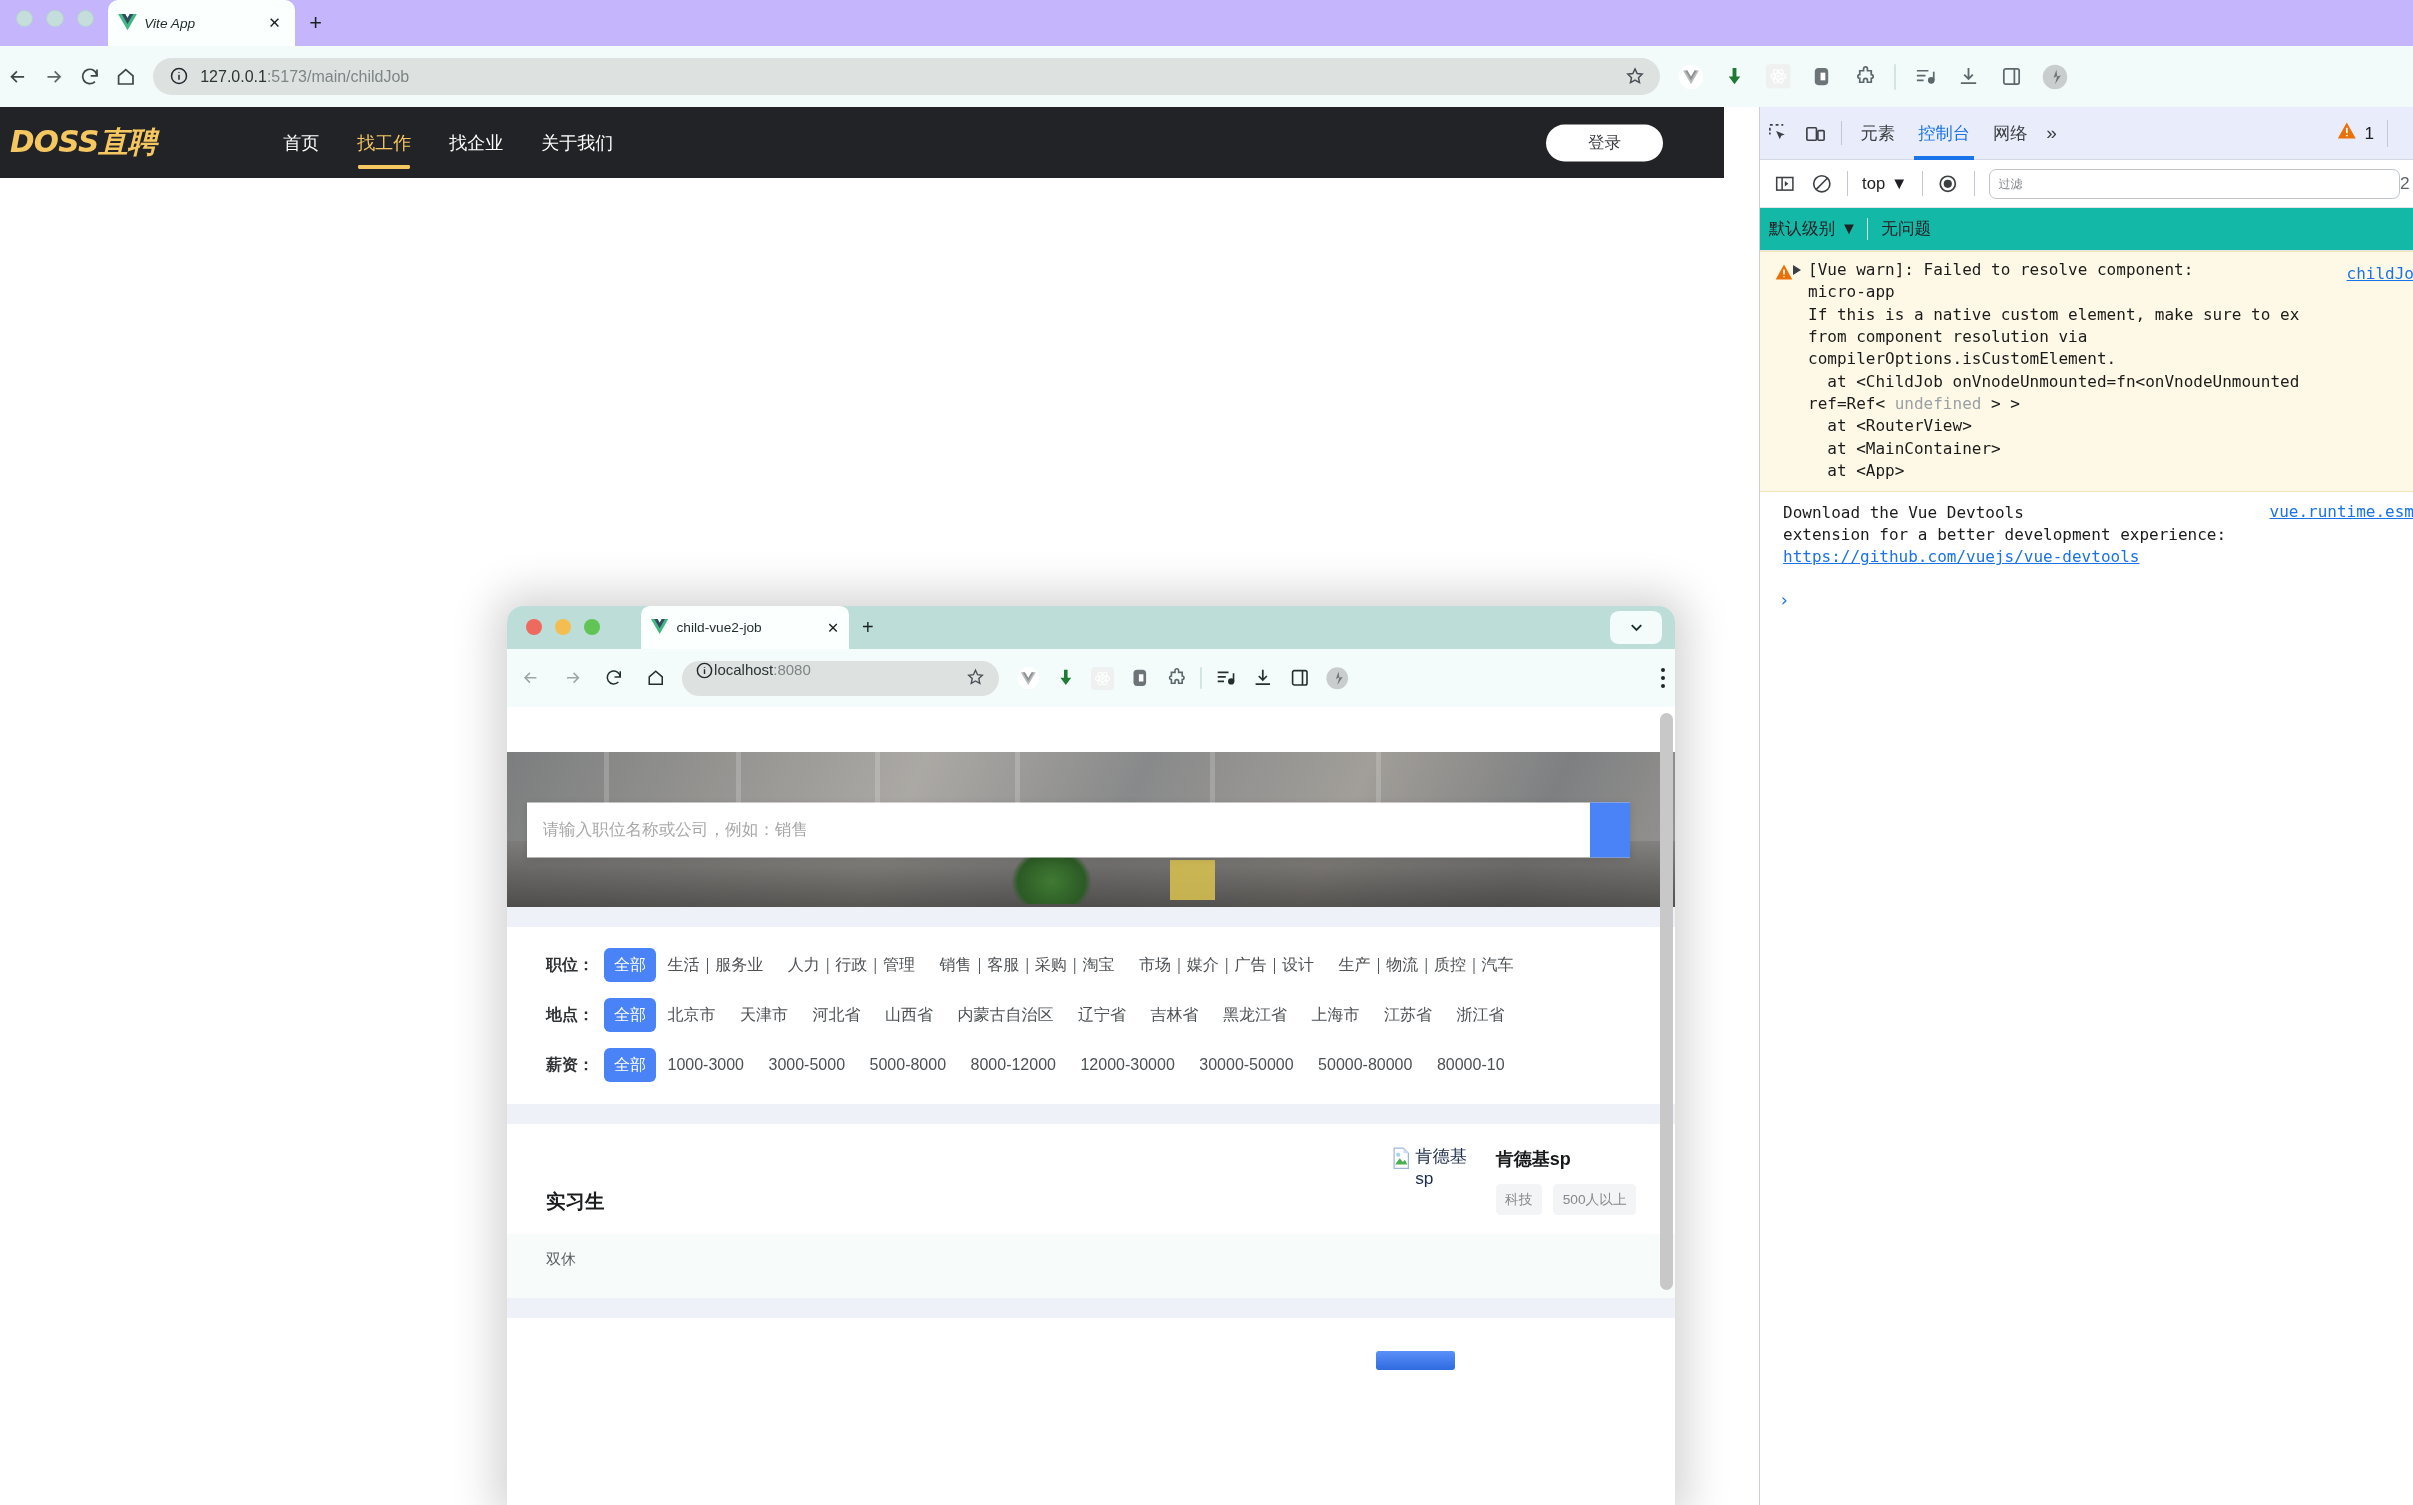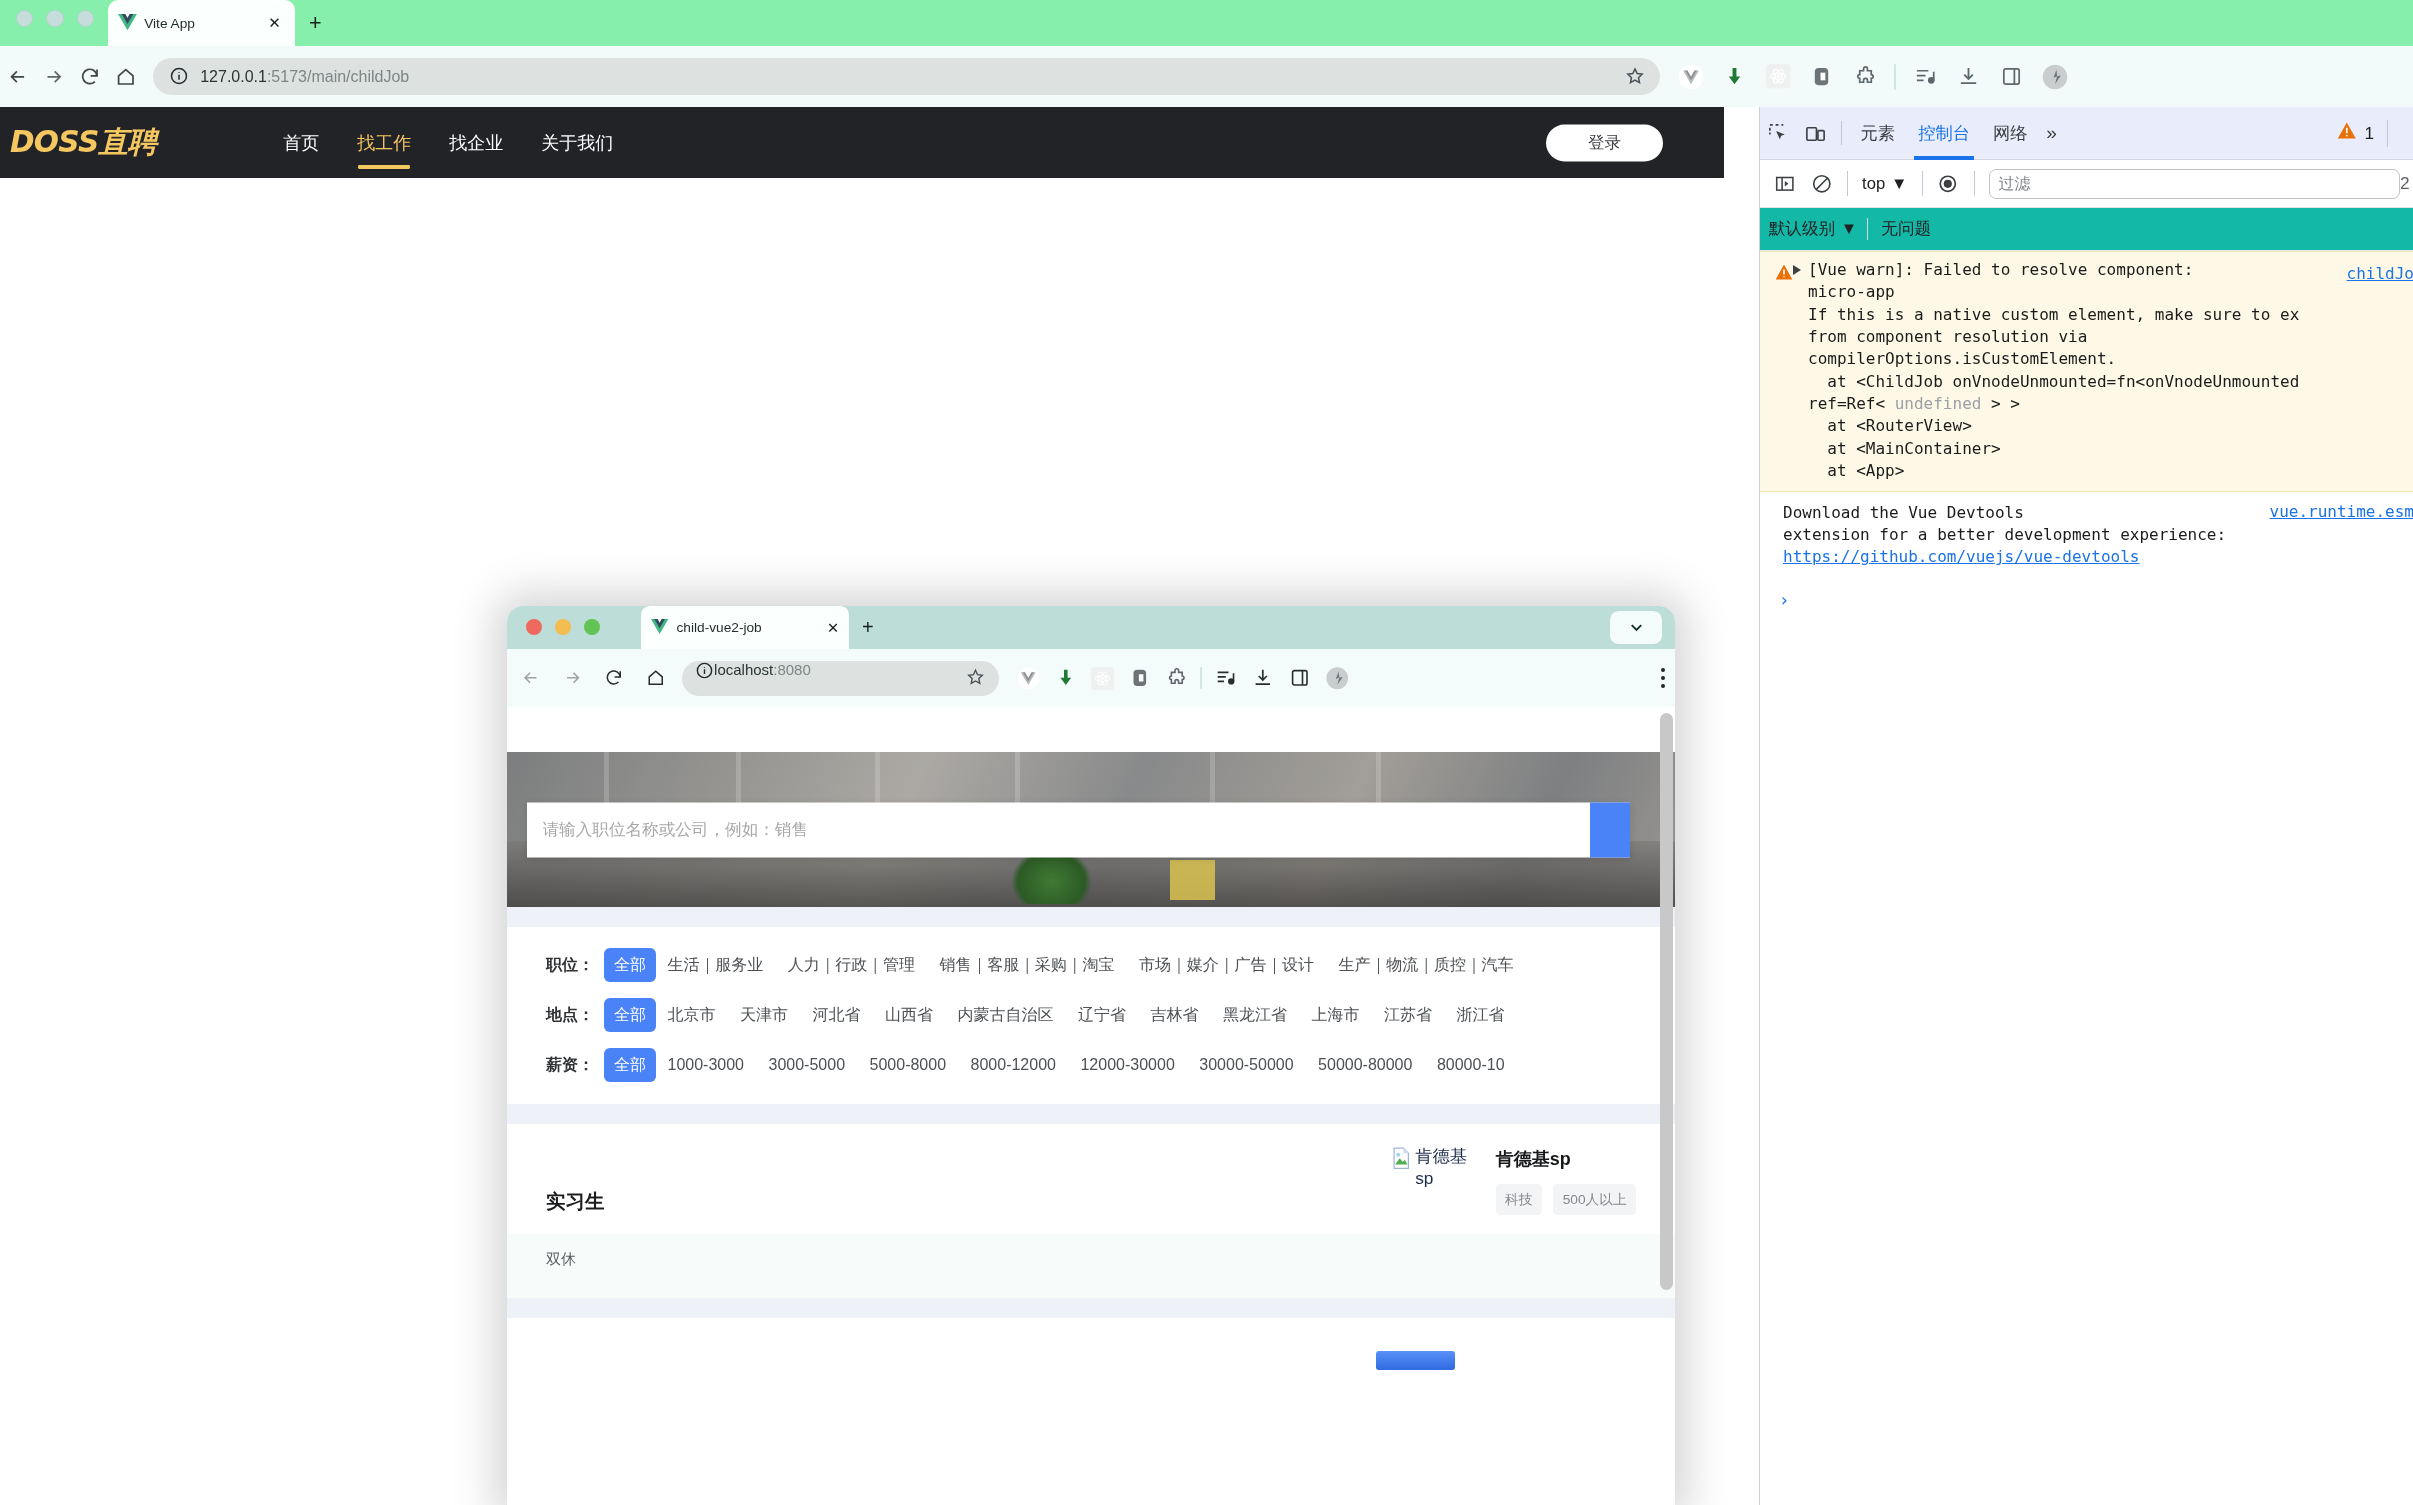--- a/index.html
+++ b/index.html
@@ -8,21 +8,22 @@
     font-family: "Liberation Sans", "DejaVu Sans", sans-serif;
     background:#ffffff;
     position:relative;
   }
 
   
   #outer-browser { position:absolute; inset:0; }
 
   .ob-tabstrip{
     position:absolute; left:0; top:0; width:2413px; height:46px;
-    background:#86efac;
+    background:#c4b5fd;
+    font-style:italic;
   }
   .traffic{ position:absolute; left:16px; top:10px; display:flex; gap:13px; }
   .traffic span{ width:17.3px;height:17.3px;border-radius:50%;background:#c6dedb;
                  border:0.7px solid #b3d3cf; display:block;}
   .ob-tab{
     position:absolute; left:108px; top:0; width:187px; height:46px;
     background:#fbfffe; border-radius:10px 10px 0 0;
     display:flex; align-items:center; padding:0 10px; gap:7.2px;
   }
   .vue-logo{ width:19px;height:17.3px; flex:0 0 auto;}
@@ -241,21 +242,21 @@
     height:48px; background:#fff; display:flex; align-items:center; padding:0 5.8px;
     border-bottom:0.7px solid #e3e5e8; position:relative;
   }
   .dt-topsel{ font-size:16.6px; color:#202124; display:flex; align-items:center; gap:5.8px;
               padding:0 7.2px; cursor:pointer;}
   .dt-filter{
     flex:1 1 auto; max-width:411px; height:30px; border:0.7px solid #bfc3c7;
     border-radius:7.2px; margin-left:7.2px; display:flex; align-items:center;
     padding:0 8.7px;
   }
-  .dt-filter input{ border:none; outline:none; width:100%; font-size:16px; color:#0c4a6e;
+  .dt-filter input{ border:none; outline:none; width:100%; font-size:12px; color:#0c4a6e;
                     background:transparent; font-family:"Liberation Sans",sans-serif;}
   .dt-filter input::placeholder{ color:#80868b; }
   .dt-hidden-count{ position:absolute; right:4.3px; font-size:17.3px; color:#5f6368;}
   .dt-sub2{
     height:43px; background:#14b8a6; display:flex; align-items:center; padding:0 8.7px;
     border-bottom:0.7px solid #e3e5e8; gap:0;
   }
   .dt-level{ font-size:16.6px; color:#202124; display:flex;align-items:center;gap:5.8px;
              cursor:pointer; padding-right:10px;}
   .dt-issues{ font-size:16.6px; color:#202124; padding-left:13px; border-left:0.7px solid #d5d7da;

